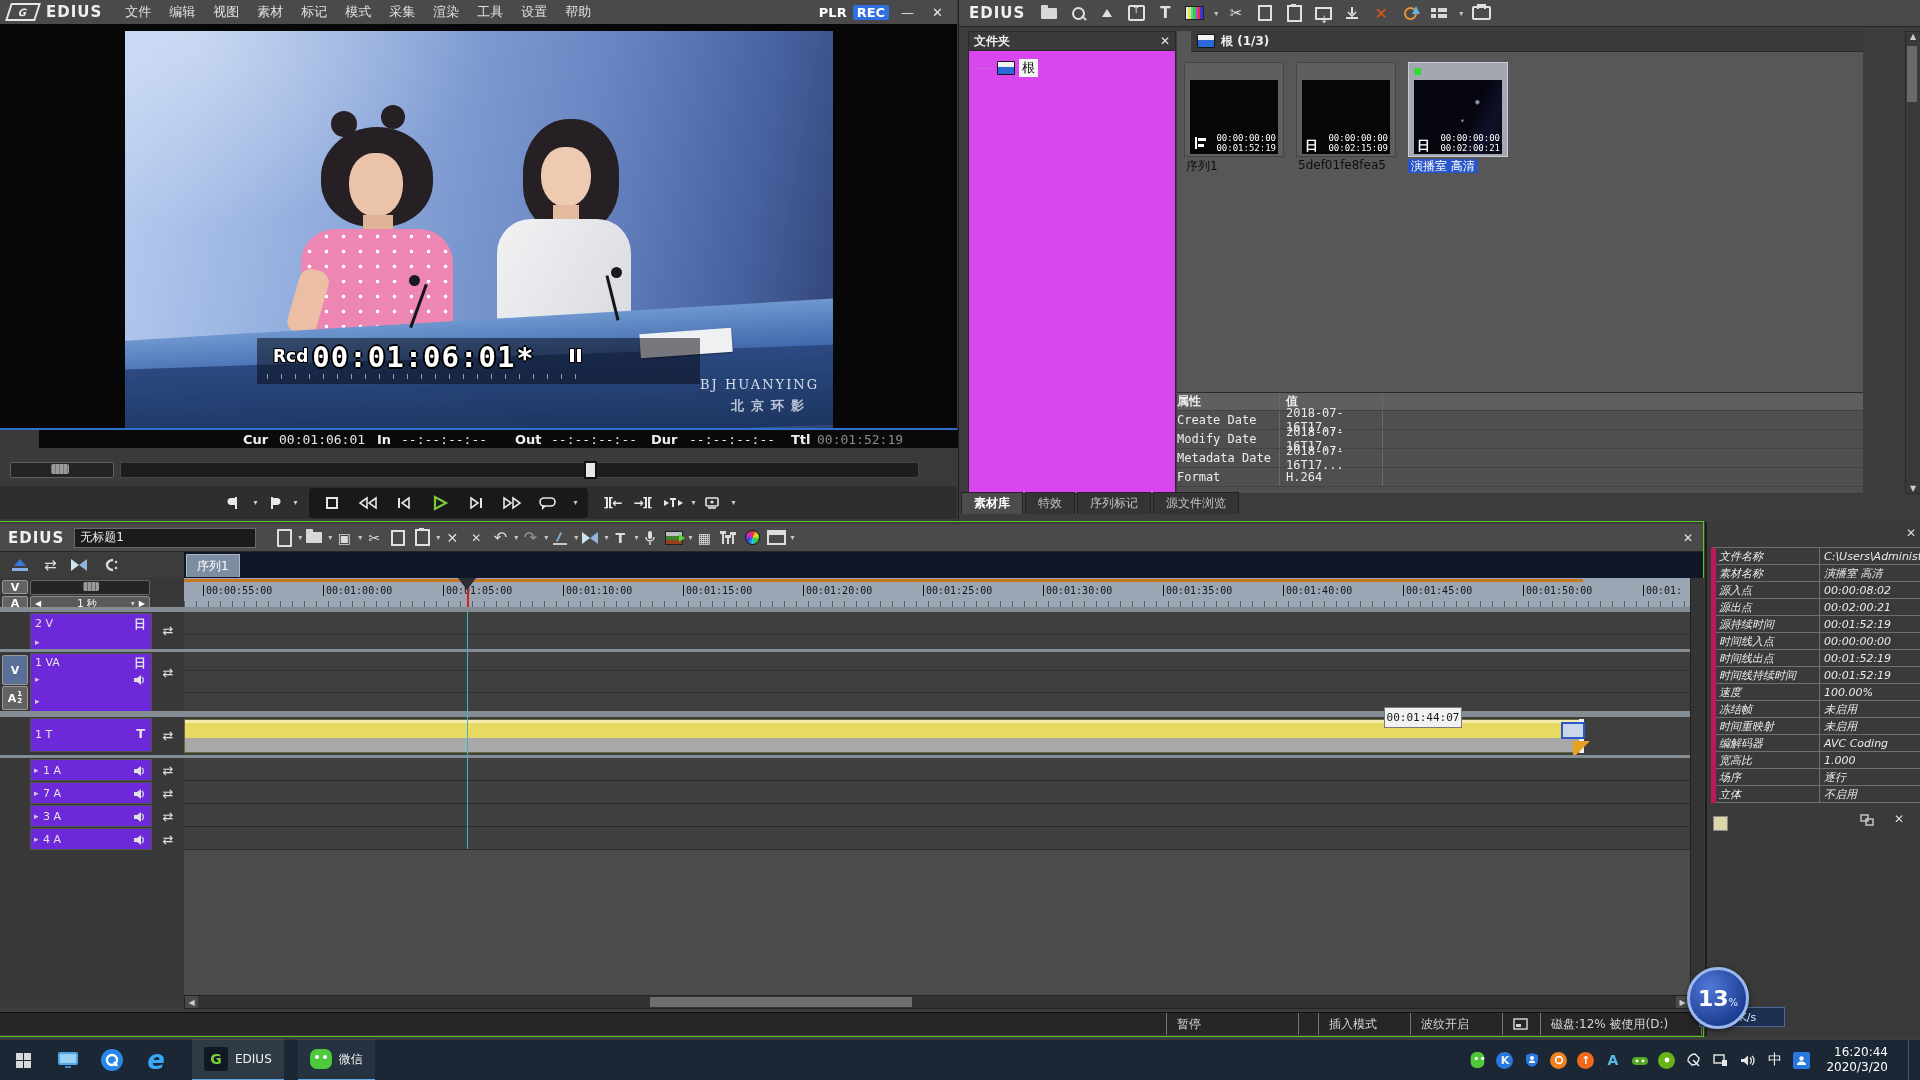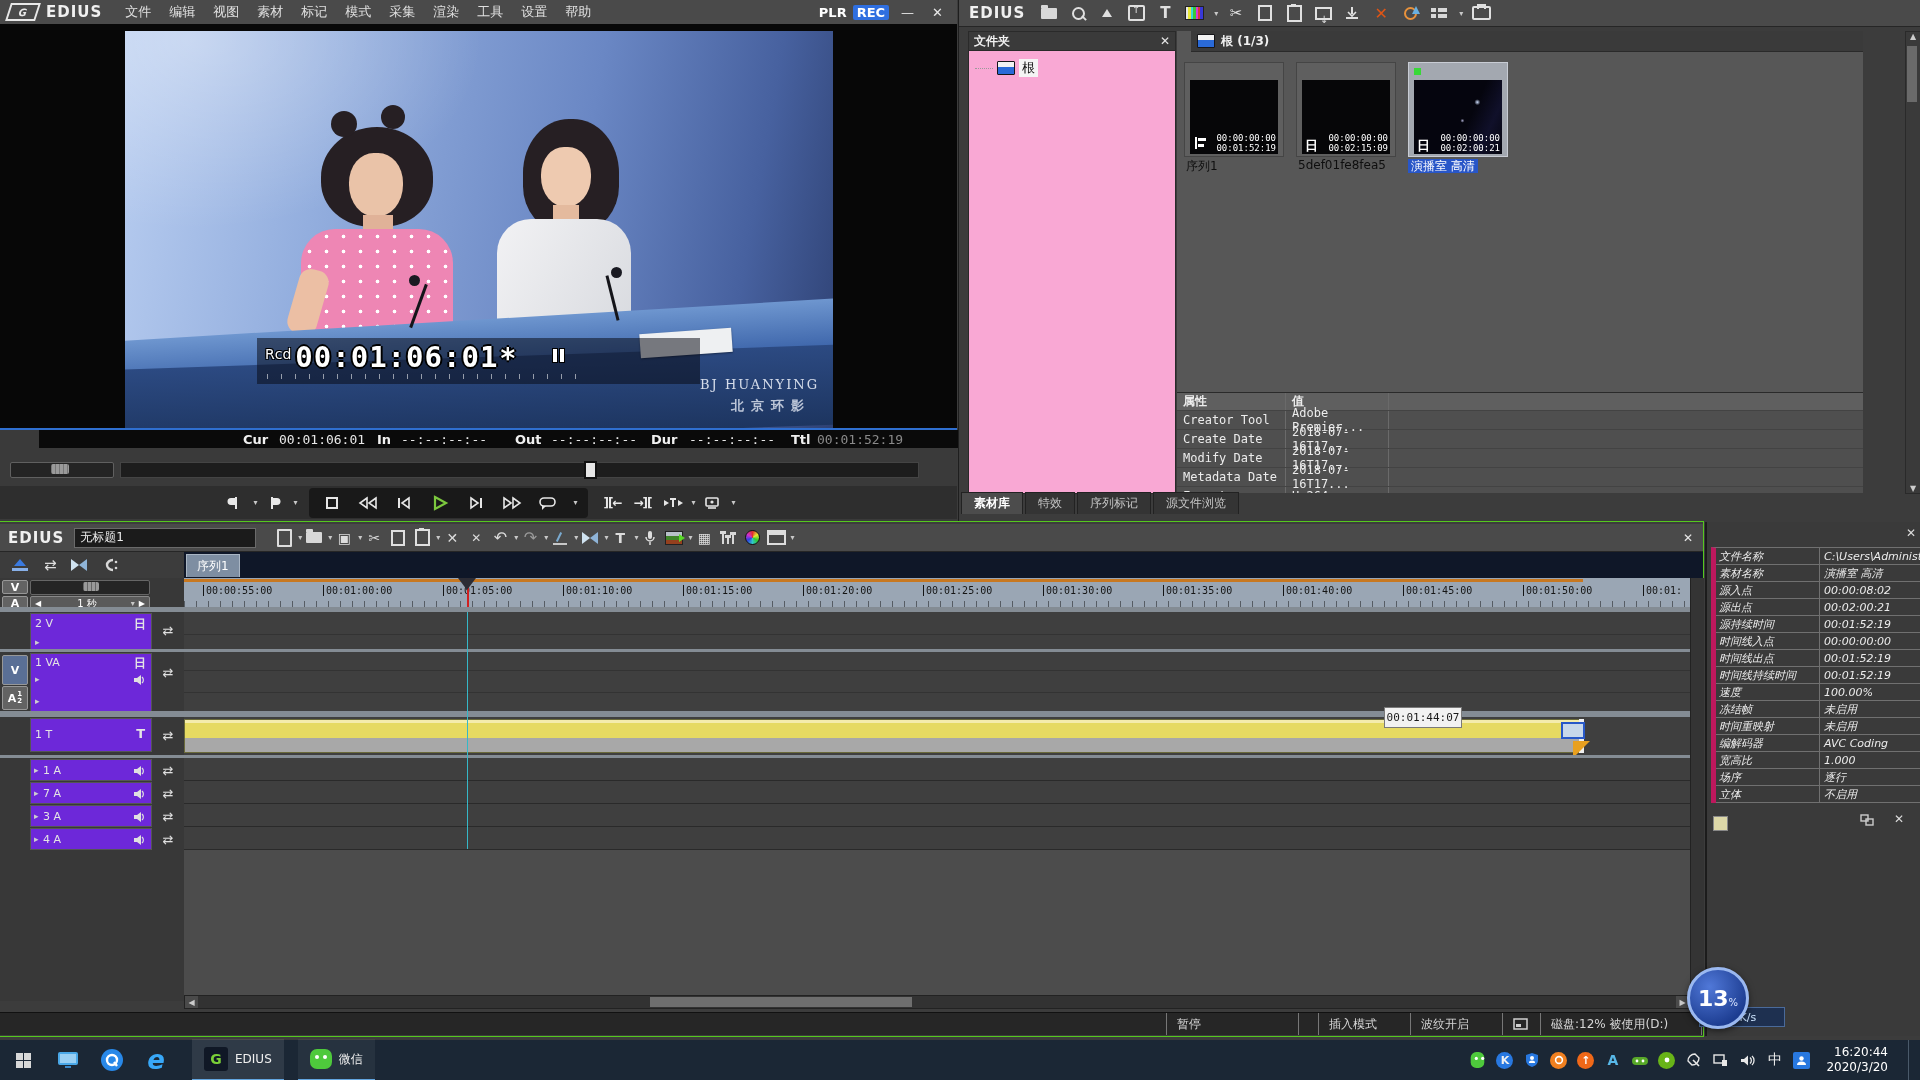--- a/index.html
+++ b/index.html
@@ -27,21 +27,21 @@
   .beam{left:-60px;top:-40px;width:420px;height:240px;background:radial-gradient(ellipse at 30% 20%,rgba(255,255,255,.35),transparent 70%);}
   .deskTop{left:-30px;top:288px;width:790px;height:52px;background:linear-gradient(#6e96cf,#3a62a8);transform:rotate(-3.4deg);}
   .deskFront{left:-10px;top:326px;width:740px;height:80px;background:linear-gradient(#2c4a82,#1d3560);transform:rotate(-2deg);}
   .nameplate{left:515px;top:300px;width:92px;height:24px;background:#eef0f2;transform:rotate(-4deg);box-shadow:0 1px 2px rgba(0,0,0,.4);}
   .hair{background:#261f23;border-radius:50% 50% 45% 45%;}
   .face{background:#eac3a8;border-radius:46% 46% 50% 50%;}
   .bodyP{border-radius:34px 34px 0 0;}
   .mic{width:3px;background:#15151a;}
   .michead{width:11px;height:11px;background:#1a1a22;border-radius:50%;}
   .ovl{left:132px;top:307px;width:443px;height:44px;background:rgba(8,10,20,.52);display:flex;align-items:flex-start;padding-top:2px;}
-  .ovl-rcd{font-weight:normal;font-size:14px;color:#fff;margin:6px 4px 0 8px;text-shadow:1px 1px 0 #000,-1px -1px 0 #000,1px -1px 0 #000,-1px 1px 0 #000;}
+  .ovl-rcd{font-weight:bold;font-size:17px;color:#fff;margin:6px 4px 0 16px;text-shadow:1px 1px 0 #000,-1px -1px 0 #000,1px -1px 0 #000,-1px 1px 0 #000;}
   .ovl-tc{font-weight:bold;font-size:29px;color:#fff;letter-spacing:1px;text-shadow:2px 0 0 #000,-2px 0 0 #000,0 2px 0 #000,0 -2px 0 #000;}
   .ovl-star{font-weight:bold;font-size:28px;color:#fff;margin:2px 0 0 2px;text-shadow:2px 0 0 #000,-2px 0 0 #000,0 2px 0 #000,0 -2px 0 #000;}
   .pausebars{margin:9px 0 0 38px;display:flex;gap:3px;}
   .pausebars i{width:4px;height:13px;background:#fff;box-shadow:0 0 0 1px #000;}
   .ovl-ticks{position:absolute;left:10px;right:120px;bottom:5px;height:5px;
     background:repeating-linear-gradient(90deg,rgba(255,255,255,.55) 0 1px,transparent 1px 14px);}
   .wm1{left:575px;top:346px;color:rgba(245,248,255,.85);font-family:"DejaVu Serif","Liberation Serif",serif;font-size:13px;letter-spacing:2px;}
   .wm2{left:606px;top:366px;color:rgba(240,244,252,.75);font-size:13px;letter-spacing:7px;font-weight:bold;}
   .blueline{left:0;top:428px;width:957px;height:2px;background:#2f6fd0;}
   .vstatus{left:0;top:430px;width:957px;height:18px;background:#0a0a0a;margin-left:39px;}
@@ -78,40 +78,40 @@
   .sh-paste:before{content:"";position:absolute;left:2px;top:-3px;width:5px;height:3px;background:#e0e0e0;}
   .sh-capture{width:13px;height:9px;border:2px solid #e0e0e0;position:relative;}
   .sh-capture:after{content:"↓";position:absolute;left:3px;top:5px;font-size:10px;color:#e0e0e0;}
   .redx{color:#e05515;font-weight:bold;font-size:16px;}
   .sh-props{width:9px;height:9px;border:2px solid #e8923c;border-radius:50%;position:relative;}
   .sh-props:after{content:"";position:absolute;left:6px;top:-3px;width:0;height:0;border-left:4px solid transparent;border-right:4px solid transparent;border-bottom:8px solid #6ab0e0;}
   .sh-list{display:grid;grid-template-columns:5px 9px;grid-gap:2px;}
   .sh-list i{height:4px;background:#d8d8d8;}
   .sh-tool{width:15px;height:10px;border:2px solid #e0e0e0;border-radius:2px;position:relative;}
   .sh-tool:before{content:"";position:absolute;left:3px;top:-4px;width:5px;height:3px;border:2px solid #e0e0e0;border-bottom:none;}
-  .fpanel{left:9px;top:31px;width:206px;height:461px;background:#f9a8d4;border:1px solid #2a2a2a;}
+  .fpanel{left:9px;top:31px;width:206px;height:461px;background:#d946ef;border:1px solid #2a2a2a;}
   .phead{height:18px;background:#3a3a3a;display:flex;align-items:center;padding:0 5px;font-weight:bold;color:#f0f0f0;border-bottom:1px solid #2a2a2a;}
   .phead .x{margin-left:auto;color:#e8e8e8;font-weight:bold;}
   .treedots{border-top:1px dotted #9a9a9a;width:18px;}
   .fold-ic{width:16px;height:12px;background:linear-gradient(#f2f2f2 40%,#2a6ad8 40%);border:1px solid #16161a;border-radius:1px;}
   .rootlbl{background:#f4f4f4;color:#111;padding:0 3px;font-size:13px;}
   .bincontent{left:218px;top:31px;width:686px;height:461px;background:#575757;}
   .binhead{height:20px;background:#3a3a3a;display:flex;align-items:center;gap:6px;padding-left:6px;font-weight:bold;color:#f0f0f0;border-bottom:1px solid #2a2a2a;margin-left:14px;}
   .card{top:31px;width:98px;height:93px;background:#5f5f5f;border:1px solid #454545;}
   .cardsel{background:#a3a8b0;border-color:#c8ccd4;}
   .thumb{position:absolute;left:5px;right:5px;top:17px;bottom:2px;background:#060608;overflow:hidden;}
   .tcblock{position:absolute;right:2px;bottom:1px;text-align:right;color:#fff;font-size:9px;line-height:10px;}
   .typeic{position:absolute;left:3px;bottom:2px;color:#fff;font-size:13px;font-weight:bold;line-height:13px;}
   .greendot{position:absolute;left:5px;top:5px;width:7px;height:7px;background:#38d838;}
   .cardlbl{top:127px;height:16px;font-size:12px;color:#0e0e0e;}
   .sellbl{background:#2856c8;color:#fff;padding:0 3px;}
   .props{left:218px;top:392px;width:686px;height:100px;background:#4f4f4f;overflow:hidden;border-top:1px solid #2a2a2a;}
   .prow{display:flex;height:18px;align-items:center;border-bottom:1px solid #434343;color:#ececec;font-size:12px;}
   .prow.h{background:#5f5f5f;font-weight:bold;height:17px;}
-  .pc1{width:102px;padding-left:6px;border-right:1px solid #6a6a6a;height:100%;display:flex;align-items:center;}
+  .pc1{width:102px;border-right:1px solid #6a6a6a;height:100%;display:flex;align-items:center;}
   .pc2{width:96px;padding-left:6px;border-right:1px solid #6a6a6a;height:100%;display:flex;align-items:center;}
   .vscroll{left:946px;top:31px;width:14px;height:461px;background:#3a3a3a;border:1px solid #2a2a2a;}
   .scrthumb{left:1px;top:14px;width:10px;height:56px;background:#6a6a6a;}
   .bintabs{left:2px;top:492px;height:22px;display:flex;gap:2px;}
   .btab{padding:0 12px;display:flex;align-items:center;background:#343434;color:#c4c4c4;border:1px solid #222;border-bottom:none;font-size:12px;}
   .btab.on{background:#4c4c4c;color:#fff;font-weight:bold;}
 
   
   #tl{left:0;top:522px;width:1703px;height:514px;background:#3c3c3c;outline:1px solid #55c81e;}
   .tltitle{left:0;top:2px;width:1703px;height:27px;background:#4a4a4a;display:flex;align-items:center;border-bottom:1px solid #262626;}
@@ -476,24 +476,20 @@
       </div>
       <div class="ab cardlbl" style="left:231px"><span class="sellbl">演播室 高清</span></div>
     </div>
 
     <div class="ab props">
       <div class="prow h">
         <span class="pc1">属性</span>
         <span class="pc2">值</span>
       </div>
       <div class="prow mono">
-          <span class="pc1">Creator Tool</span>
-          <span class="pc2">Adobe Premier...</span>
-        </div>
-      <div class="prow mono">
           <span class="pc1">Create Date</span>
           <span class="pc2">2018-07-16T17...</span>
         </div>
       <div class="prow mono">
           <span class="pc1">Modify Date</span>
           <span class="pc2">2018-07-16T17...</span>
         </div>
       <div class="prow mono">
           <span class="pc1">Metadata Date</span>
           <span class="pc2">2018-07-16T17...</span>

